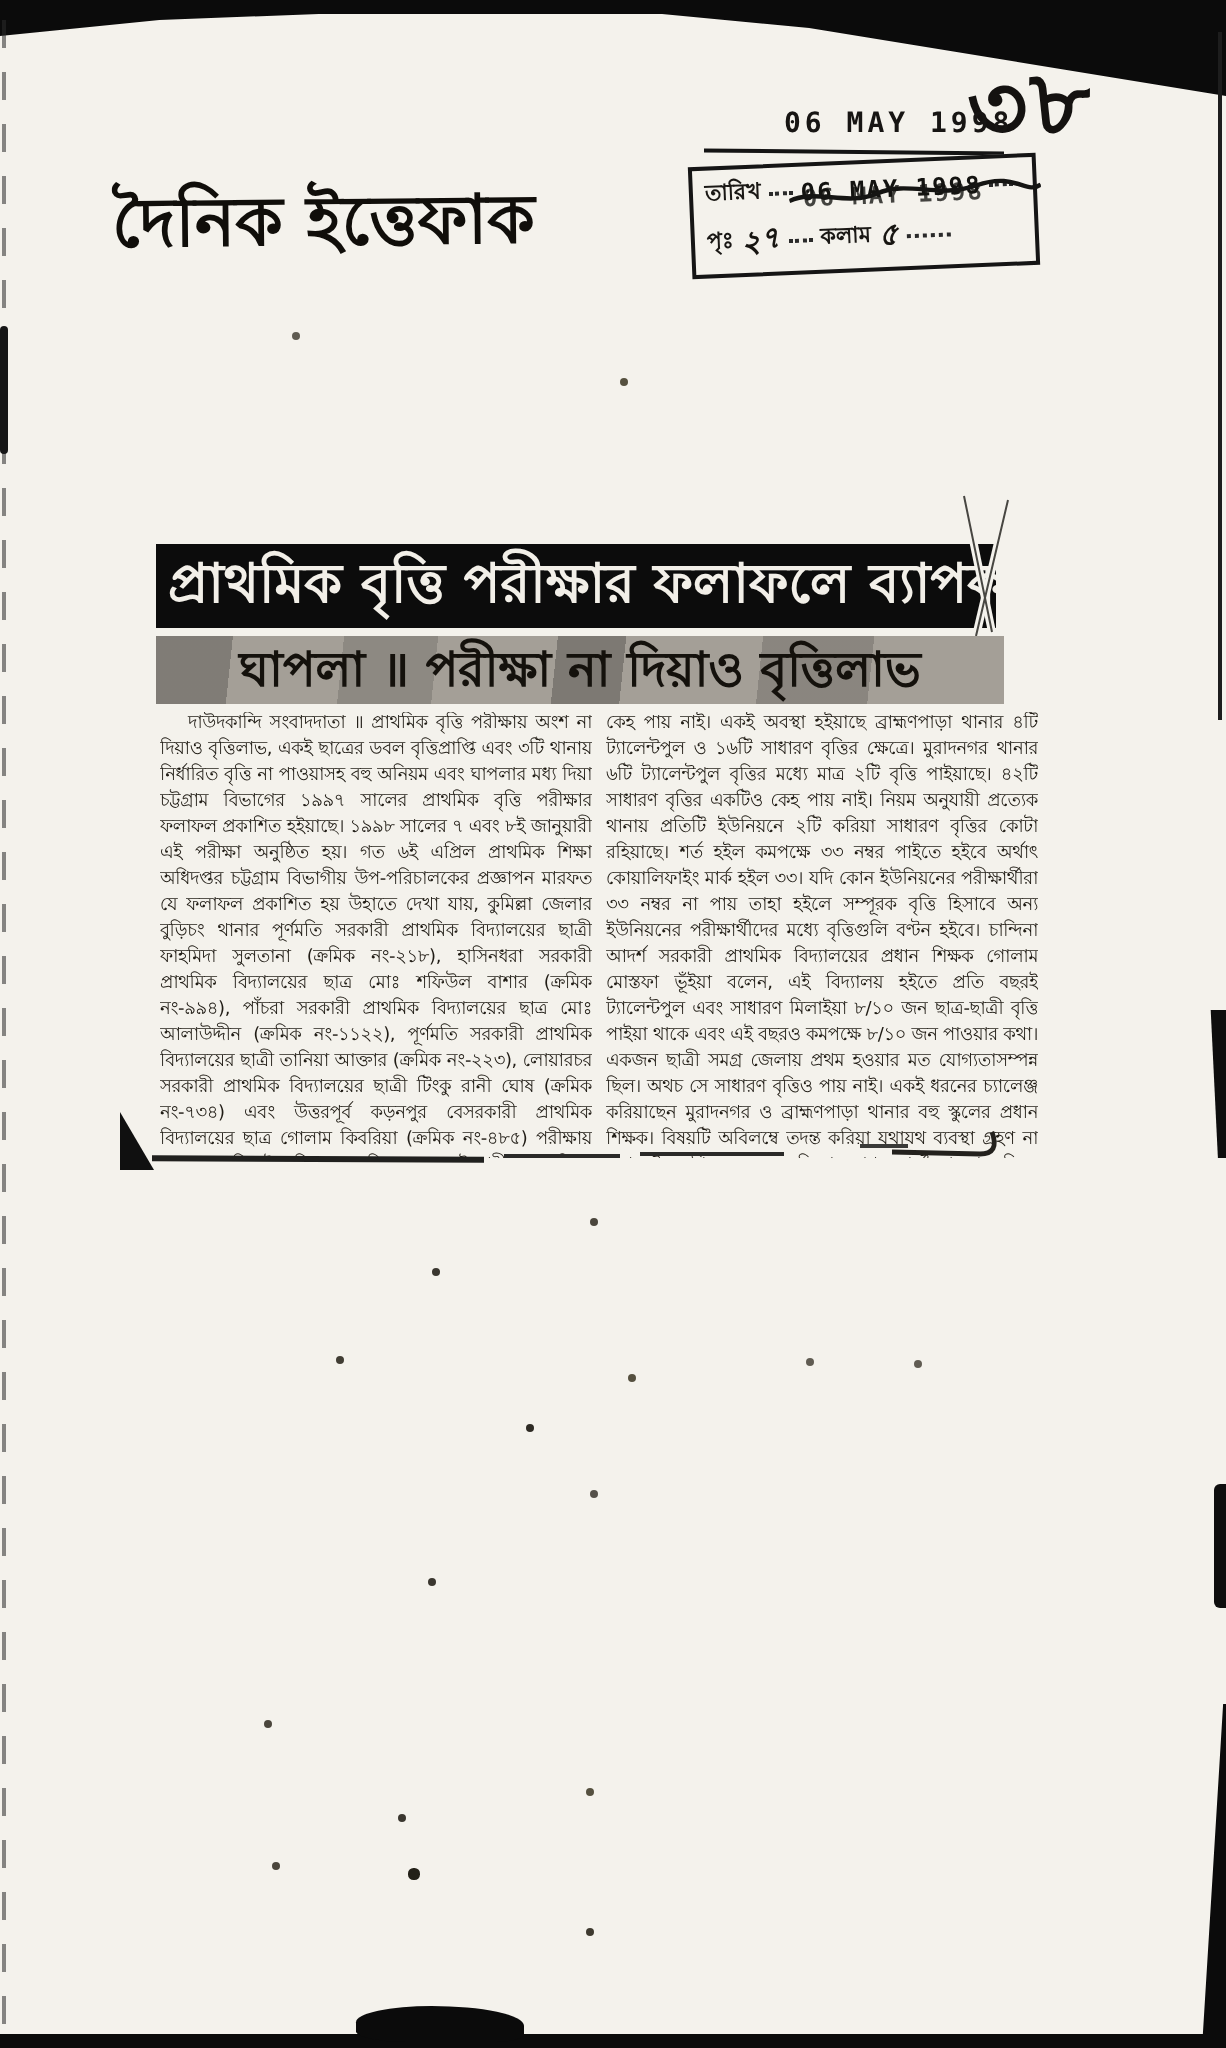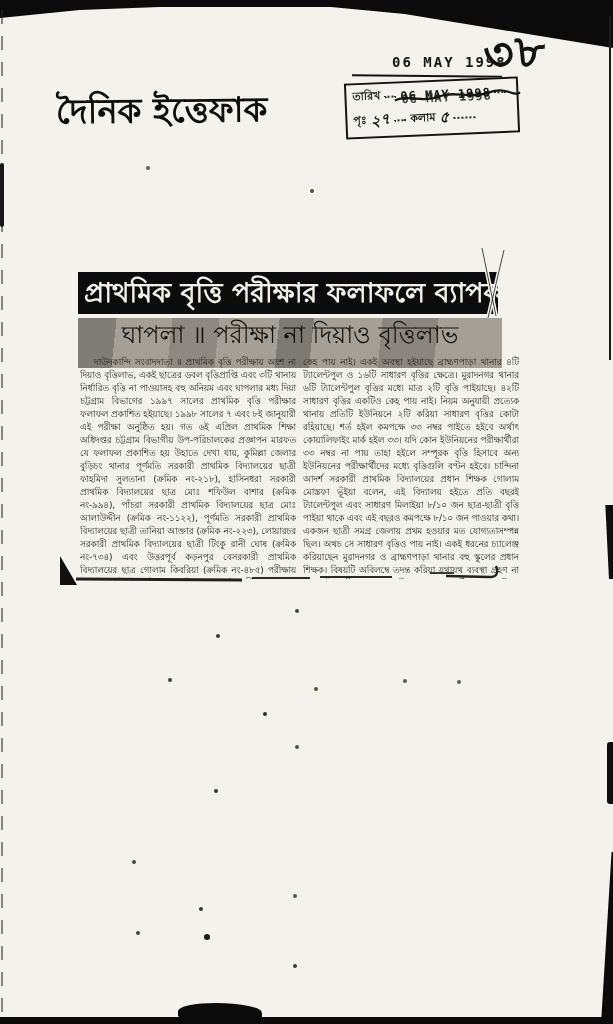--- a/index.html
+++ b/index.html
@@ -66,26 +66,26 @@
   .handwrit{display:inline-block;font-style:italic;font-weight:bold;font-size:15px;
     transform:rotate(-9deg) skewX(-8deg);color:#171511;}
   
   .headline-1{
     position:absolute;left:78px;top:272px;width:420px;height:42px;background:#0c0c0c;
     color:#f2efe8;font-size:27px;font-weight:bold;line-height:42px;padding-left:6px;
     white-space:nowrap;overflow:hidden;box-sizing:border-box;
   }
   .scratch{position:absolute;left:474px;top:246px;width:40px;height:76px;pointer-events:none;}
   .headline-2{
-    position:absolute;left:78px;top:318px;width:424px;height:50px;
+    position:absolute;left:78px;top:318px;width:424px;height:34px;
     background:
       linear-gradient(96deg,rgba(0,0,0,.22) 0 9%,transparent 9% 22%,rgba(0,0,0,.14) 22% 33%,
         transparent 33% 47%,rgba(0,0,0,.24) 47% 55%,transparent 55% 71%,rgba(0,0,0,.16) 71% 84%,transparent 84%),
       #a49f97;
-    color:#14110c;font-size:24px;font-weight:normal;line-height:34px;text-align:center;
+    color:#14110c;font-size:24px;font-weight:bold;line-height:34px;text-align:center;
     white-space:nowrap;overflow:hidden;
   }
   .body-cols{
     position:absolute;left:80px;top:356px;width:440px;height:223px;overflow:hidden;
     display:flex;gap:7px;
   }
   .col{
     width:216px;font-size:9px;line-height:13px;letter-spacing:-.2px;
     text-align:justify;color:#201c15;overflow:hidden;
   }

